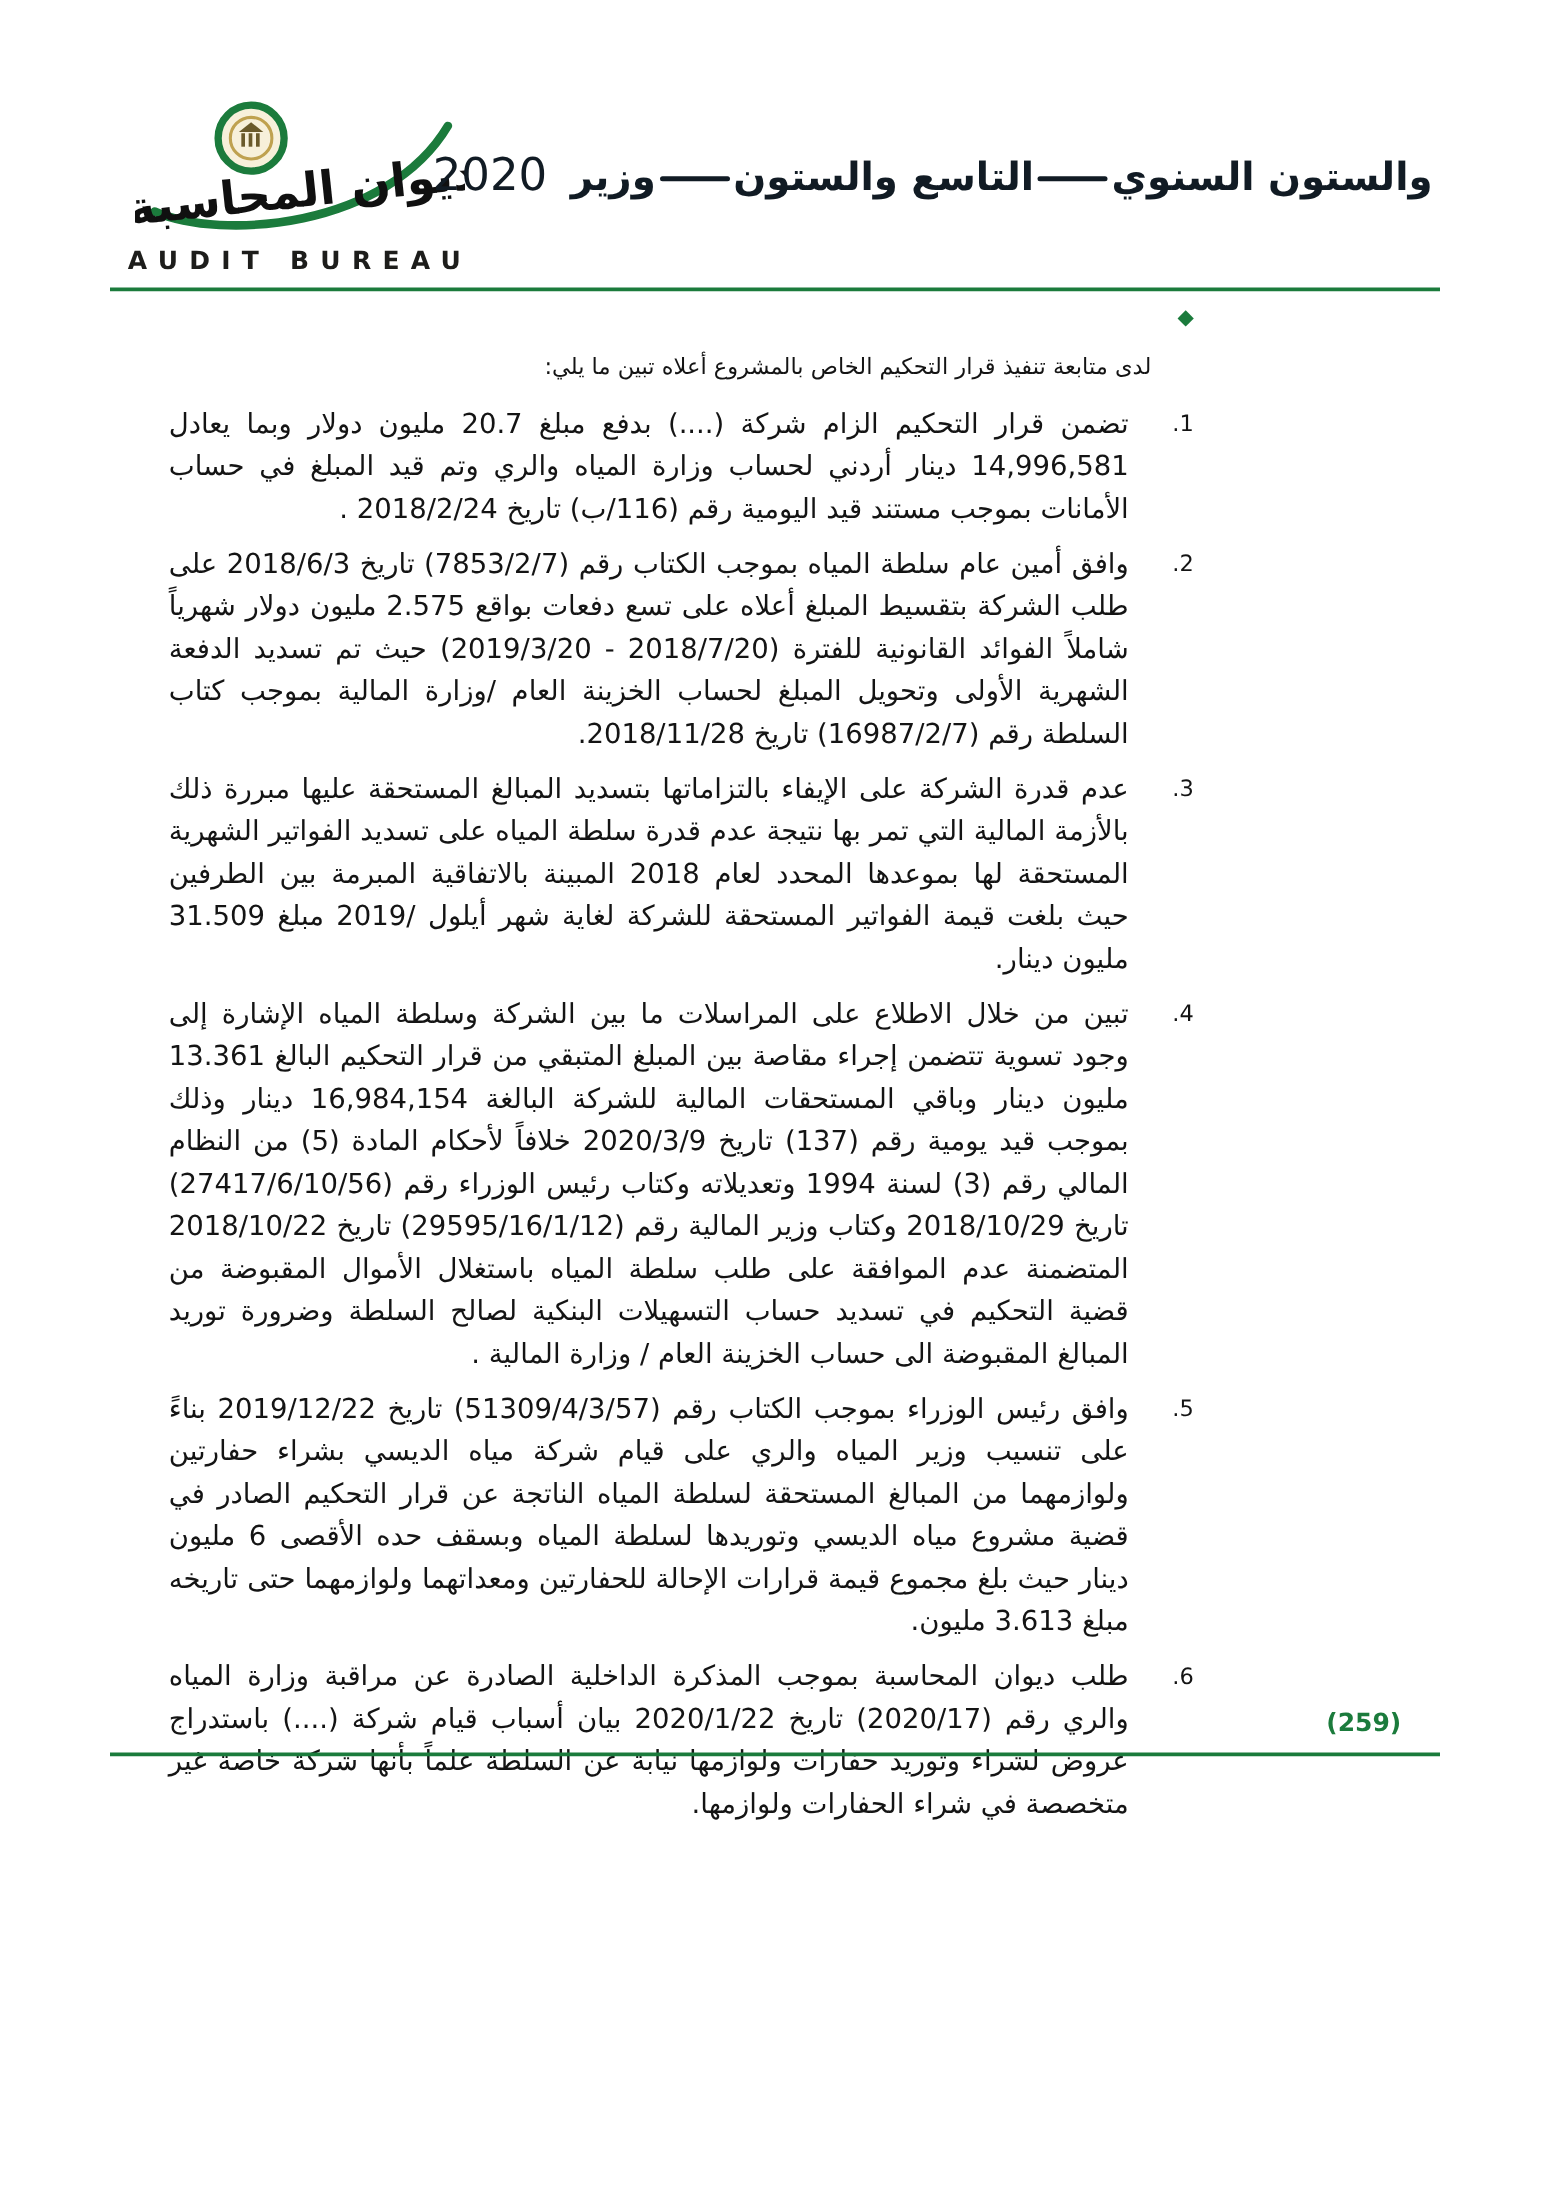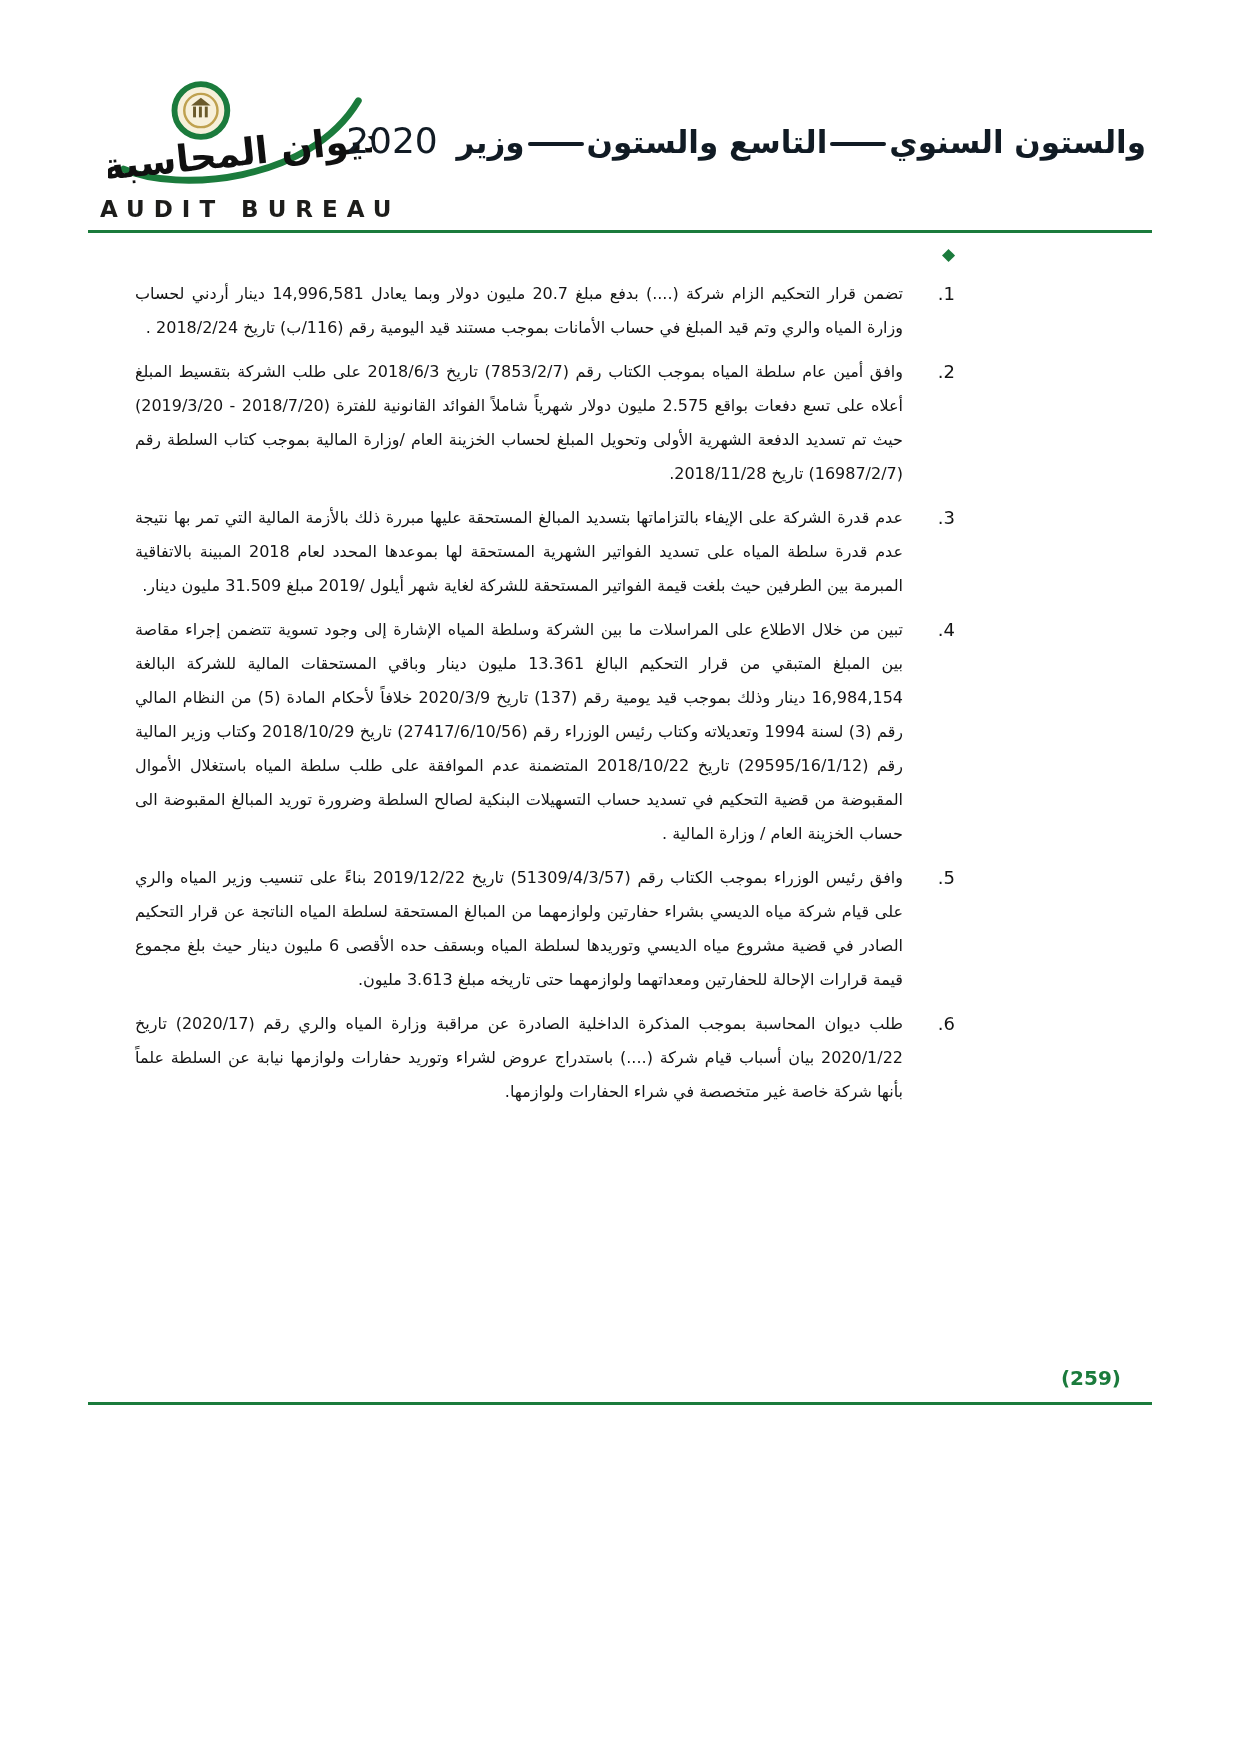--- a/index.html
+++ b/index.html
@@ -10,21 +10,21 @@
     color:var(--text,#141414);
     font-family:"DejaVu Sans", sans-serif;
     overflow:hidden;
   }
   .page { position:absolute; inset:0; }
 
   
   .logo { position:absolute; left:100px; top:72px; width:280px; text-align:center; }
   .logo-art { width:264px; height:122px; display:block; margin:0 auto; }
   .logo-en {
-    font-size:23px; font-weight:700; letter-spacing:9px;
+    font-size:20px; font-weight:700; letter-spacing:9px;
     color:#1d1d1b; white-space:nowrap; margin-top:2px;
   }
   .report-title {
     position:absolute; top:120px; right:95px;
     direction:rtl; white-space:nowrap;
     color:var(--calligraphy,#111b24);
     font-weight:700; font-size:31px;
   }
   .kashida {
     display:inline-block; width:56px; height:4px;
@@ -43,21 +43,21 @@
   .bullet { color:var(--green,#1b7b3c); font-size:17px; line-height:1; }
   .section-title {
     font-size:22px; font-weight:700; color:var(--green,#1b7b3c);
     padding-bottom:4px; border-bottom:2px solid var(--green,#1b7b3c);
   }
   .intro { margin-top:16px; padding-left:0; padding-right:34px; font-size:18px; line-height:30px; }
   .items { list-style:none; margin-top:14px; }
   .item { display:flex; gap:14px; margin-bottom:10px; }
   .num { flex:0 0 38px; font-size:18px; line-height:34px; text-align:start; }
   .item-text {
-    flex:1; font-size:16px; line-height:34px;
+    flex:1; font-size:22px; line-height:34px;
     text-align:justify; text-align-last:right;
   }
 
   
   .page-number {
     position:absolute; top:1366px; left:0; width:1121px; text-align:right;
     font-size:20px; font-weight:700; color:var(--green,#1b7b3c);
   }
   .footer-rule {
     position:absolute; top:1402px; left:88px; width:1064px; height:3px;
@@ -92,20 +92,21 @@
     </div>
 
     <div class="header-rule"></div>
   </header>
 
   <main class="content" dir="rtl">
     <div class="section-heading">
       <span class="bullet">◆</span>
     </div>
 
+    <p class="intro">لدى متابعة تنفيذ قرار التحكيم الخاص بالمشروع أعلاه تبين ما يلي:</p>
 
     <ol class="items">
       <li class="item">
         <span class="num">1.</span>
         <p class="item-text">تضمن قرار التحكيم الزام شركة (....) بدفع مبلغ 20.7 مليون دولار  وبما يعادل 14,996,581 دينار أردني لحساب وزارة المياه والري وتم قيد المبلغ في حساب الأمانات بموجب مستند قيد اليومية رقم (116/ب) تاريخ 2018/2/24 .</p>
       </li>
       <li class="item">
         <span class="num">2.</span>
         <p class="item-text">وافق أمين عام سلطة المياه بموجب الكتاب رقم (7853/2/7) تاريخ 2018/6/3 على طلب الشركة بتقسيط المبلغ أعلاه على تسع دفعات بواقع 2.575 مليون دولار شهرياً شاملاً الفوائد القانونية للفترة (2018/7/20 - 2019/3/20) حيث تم تسديد الدفعة الشهرية الأولى وتحويل المبلغ لحساب الخزينة العام /وزارة المالية بموجب كتاب السلطة رقم (16987/2/7) تاريخ 2018/11/28.</p>
       </li>

